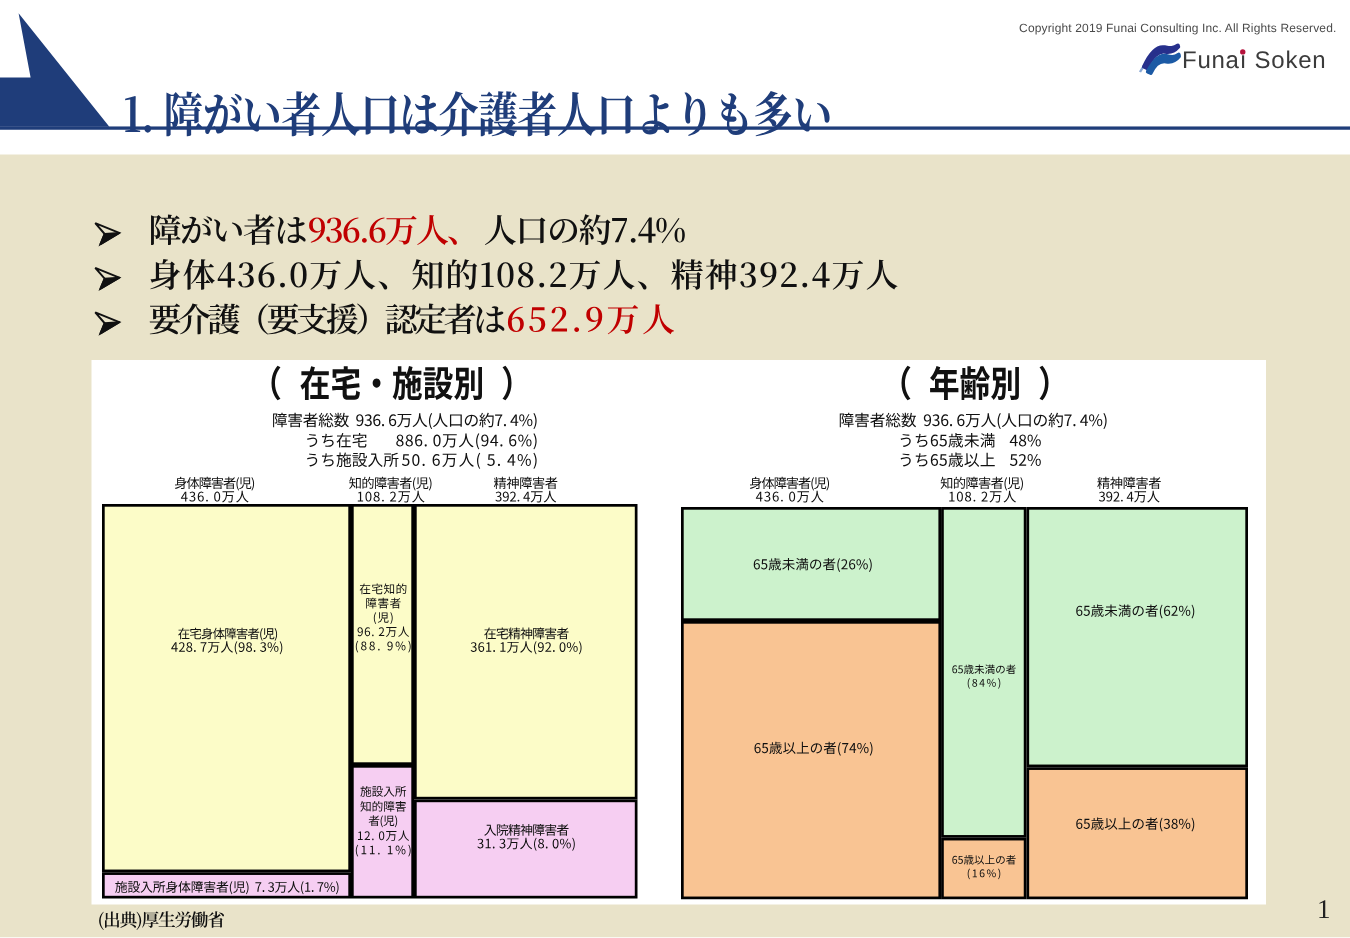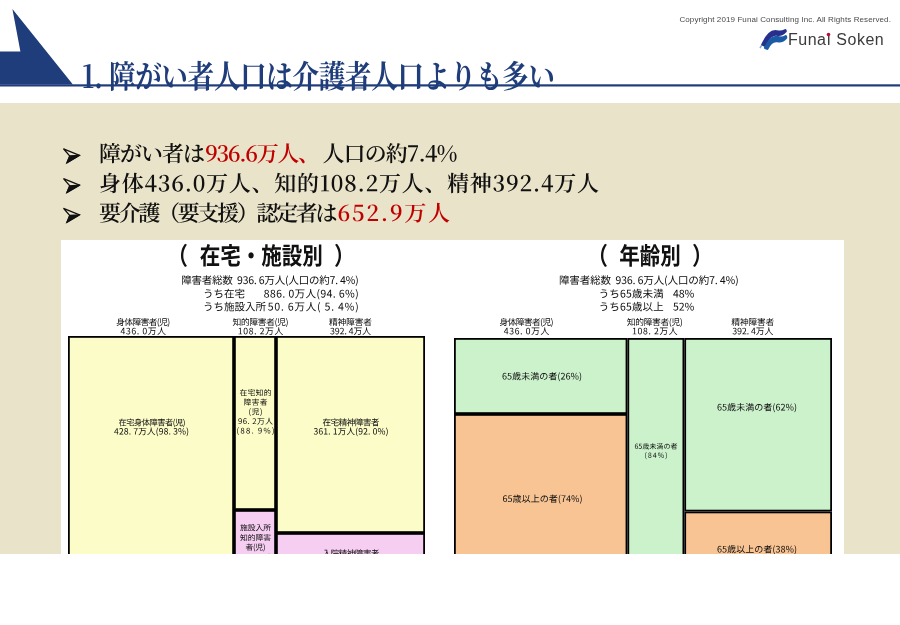--- a/index.html
+++ b/index.html
@@ -1,15 +1,15 @@
 <!DOCTYPE html>
 <html><head><meta charset="utf-8"><title>slide</title>
 <style>
 html,body{margin:0;padding:0;background:#fff;}
-#page{position:relative;width:900px;height:554px;overflow:hidden;font-family:"Liberation Sans",sans-serif;}
+#page{position:relative;width:900px;height:625px;overflow:hidden;font-family:"Liberation Sans",sans-serif;}
 </style></head>
 <body>
 <div id="page">
 <svg width="900" height="625" viewBox="0 0 900 625" xmlns="http://www.w3.org/2000/svg" xmlns:xlink="http://www.w3.org/1999/xlink">
       <defs>
         <path id="g0" d="M57 0V30L188 48H312L432 27V-2ZM178 0Q181 118 181 235V676L54 659V693L305 752L320 741L316 580V235Q316 177 318 118Q319 58 320 0Z"></path>
         <path id="g1" d="M168 -16Q133 -16 109 8Q86 32 86 65Q86 98 109 123Q133 147 168 147Q202 147 226 123Q249 98 249 65Q249 32 226 8Q202 -16 168 -16Z"></path>
         <path id="g2" d=""></path>
         <path id="g3" d="M385 742H799L853 814Q853 814 870 801Q887 787 911 767Q934 748 952 730Q948 714 926 714H393ZM337 570H812L868 641Q868 641 885 628Q903 614 927 595Q950 575 970 558Q967 542 943 542H345ZM330 113H816L873 188Q873 188 891 173Q909 159 934 139Q959 118 979 100Q975 84 952 84H338ZM584 842 727 830Q726 821 719 815Q712 808 695 805V725H584ZM463 367H823V339H463ZM463 256H823V228H463ZM585 243H695V-64Q694 -67 671 -77Q647 -87 604 -87H585ZM478 720Q532 705 560 684Q588 663 596 641Q604 618 599 600Q593 581 576 571Q560 560 539 562Q519 564 499 583Q502 618 492 654Q483 690 468 715ZM718 719 859 690Q856 680 848 674Q839 668 822 668Q800 642 766 609Q732 577 701 550H686Q692 574 698 604Q704 634 710 664Q715 695 718 719ZM403 475V520L514 475H811V447H509V202Q509 197 495 189Q482 182 461 175Q441 169 418 169H403ZM775 475H765L815 529L920 450Q911 437 883 431V214Q883 210 868 203Q853 195 832 189Q812 183 793 183H775ZM262 777H250L307 832L414 733Q408 726 397 723Q386 721 369 720Q353 689 330 647Q306 605 281 562Q255 520 232 489Q280 454 310 412Q340 371 354 327Q369 283 369 243Q369 170 339 130Q309 89 231 87Q231 110 227 136Q224 161 218 171Q213 180 202 186Q192 191 176 195V208Q188 208 205 208Q221 208 228 208Q242 208 249 213Q258 219 263 233Q268 247 268 271Q268 324 255 379Q242 435 207 486Q214 513 222 551Q230 588 238 630Q246 671 252 710Q259 748 262 777ZM74 777V822L192 777H179V-56Q179 -61 156 -76Q133 -90 92 -90H74ZM129 777H308V748H129Z"></path>
         <path id="g4" d="M845 574Q832 574 822 584Q812 594 799 612Q786 632 765 659Q744 685 709 714L719 728Q761 717 795 702Q830 688 852 666Q869 652 875 638Q881 625 881 611Q881 595 871 585Q861 574 845 574ZM108 -43Q90 -43 75 -27Q59 -10 59 19Q59 41 64 54Q68 67 82 84Q107 114 132 152Q158 190 184 234Q210 279 235 329Q256 374 275 419Q294 465 311 508Q327 550 338 586Q349 622 356 648Q362 674 362 686Q362 696 359 703Q356 711 347 716Q334 724 314 729Q293 735 273 739V754Q288 763 310 771Q332 780 364 780Q380 780 404 773Q427 767 450 755Q472 744 487 731Q502 718 502 705Q502 691 494 680Q487 669 477 657Q467 645 459 628Q450 605 433 565Q417 525 396 477Q376 429 356 381Q335 333 318 295Q301 257 281 215Q262 174 242 134Q222 94 204 61Q186 27 173 4Q157 -24 143 -34Q129 -43 108 -43ZM394 -33Q365 -33 352 -19Q338 -5 328 32Q326 42 321 51Q317 59 305 73Q293 87 268 113L277 126Q315 107 344 95Q373 83 393 83Q417 83 432 91Q446 99 460 118Q478 140 493 175Q507 210 516 252Q526 294 531 337Q536 380 536 418Q536 458 522 479Q508 500 473 500Q451 500 418 491Q385 483 348 470Q312 457 278 443Q244 429 219 418Q194 407 177 400Q161 393 140 393Q126 393 108 407Q89 422 75 443Q61 465 57 485Q53 506 58 522Q62 539 68 554L82 558Q96 533 108 519Q119 504 138 504Q154 504 180 508Q205 512 237 519Q269 525 305 532Q341 540 377 546Q402 551 436 555Q471 560 496 560Q556 560 593 519Q629 478 629 378Q629 315 618 249Q607 182 584 124Q562 66 524 26Q501 0 466 -17Q432 -33 394 -33ZM873 189Q856 189 847 197Q838 206 829 216Q820 227 804 233Q793 237 773 240Q754 243 733 246Q712 248 695 248L691 266Q712 272 731 277Q749 281 764 286Q779 291 790 295Q806 302 814 312Q821 322 821 342Q820 364 813 397Q806 429 786 461Q766 492 738 514Q710 536 669 546L675 564Q724 562 773 545Q821 528 858 492Q901 454 920 402Q939 351 939 293Q939 248 922 219Q906 190 873 189ZM943 650Q929 650 918 661Q908 672 893 691Q880 709 860 731Q841 753 802 783L811 796Q853 788 887 775Q921 763 941 747Q961 733 968 718Q976 703 976 685Q976 669 968 660Q959 650 943 650Z"></path>

